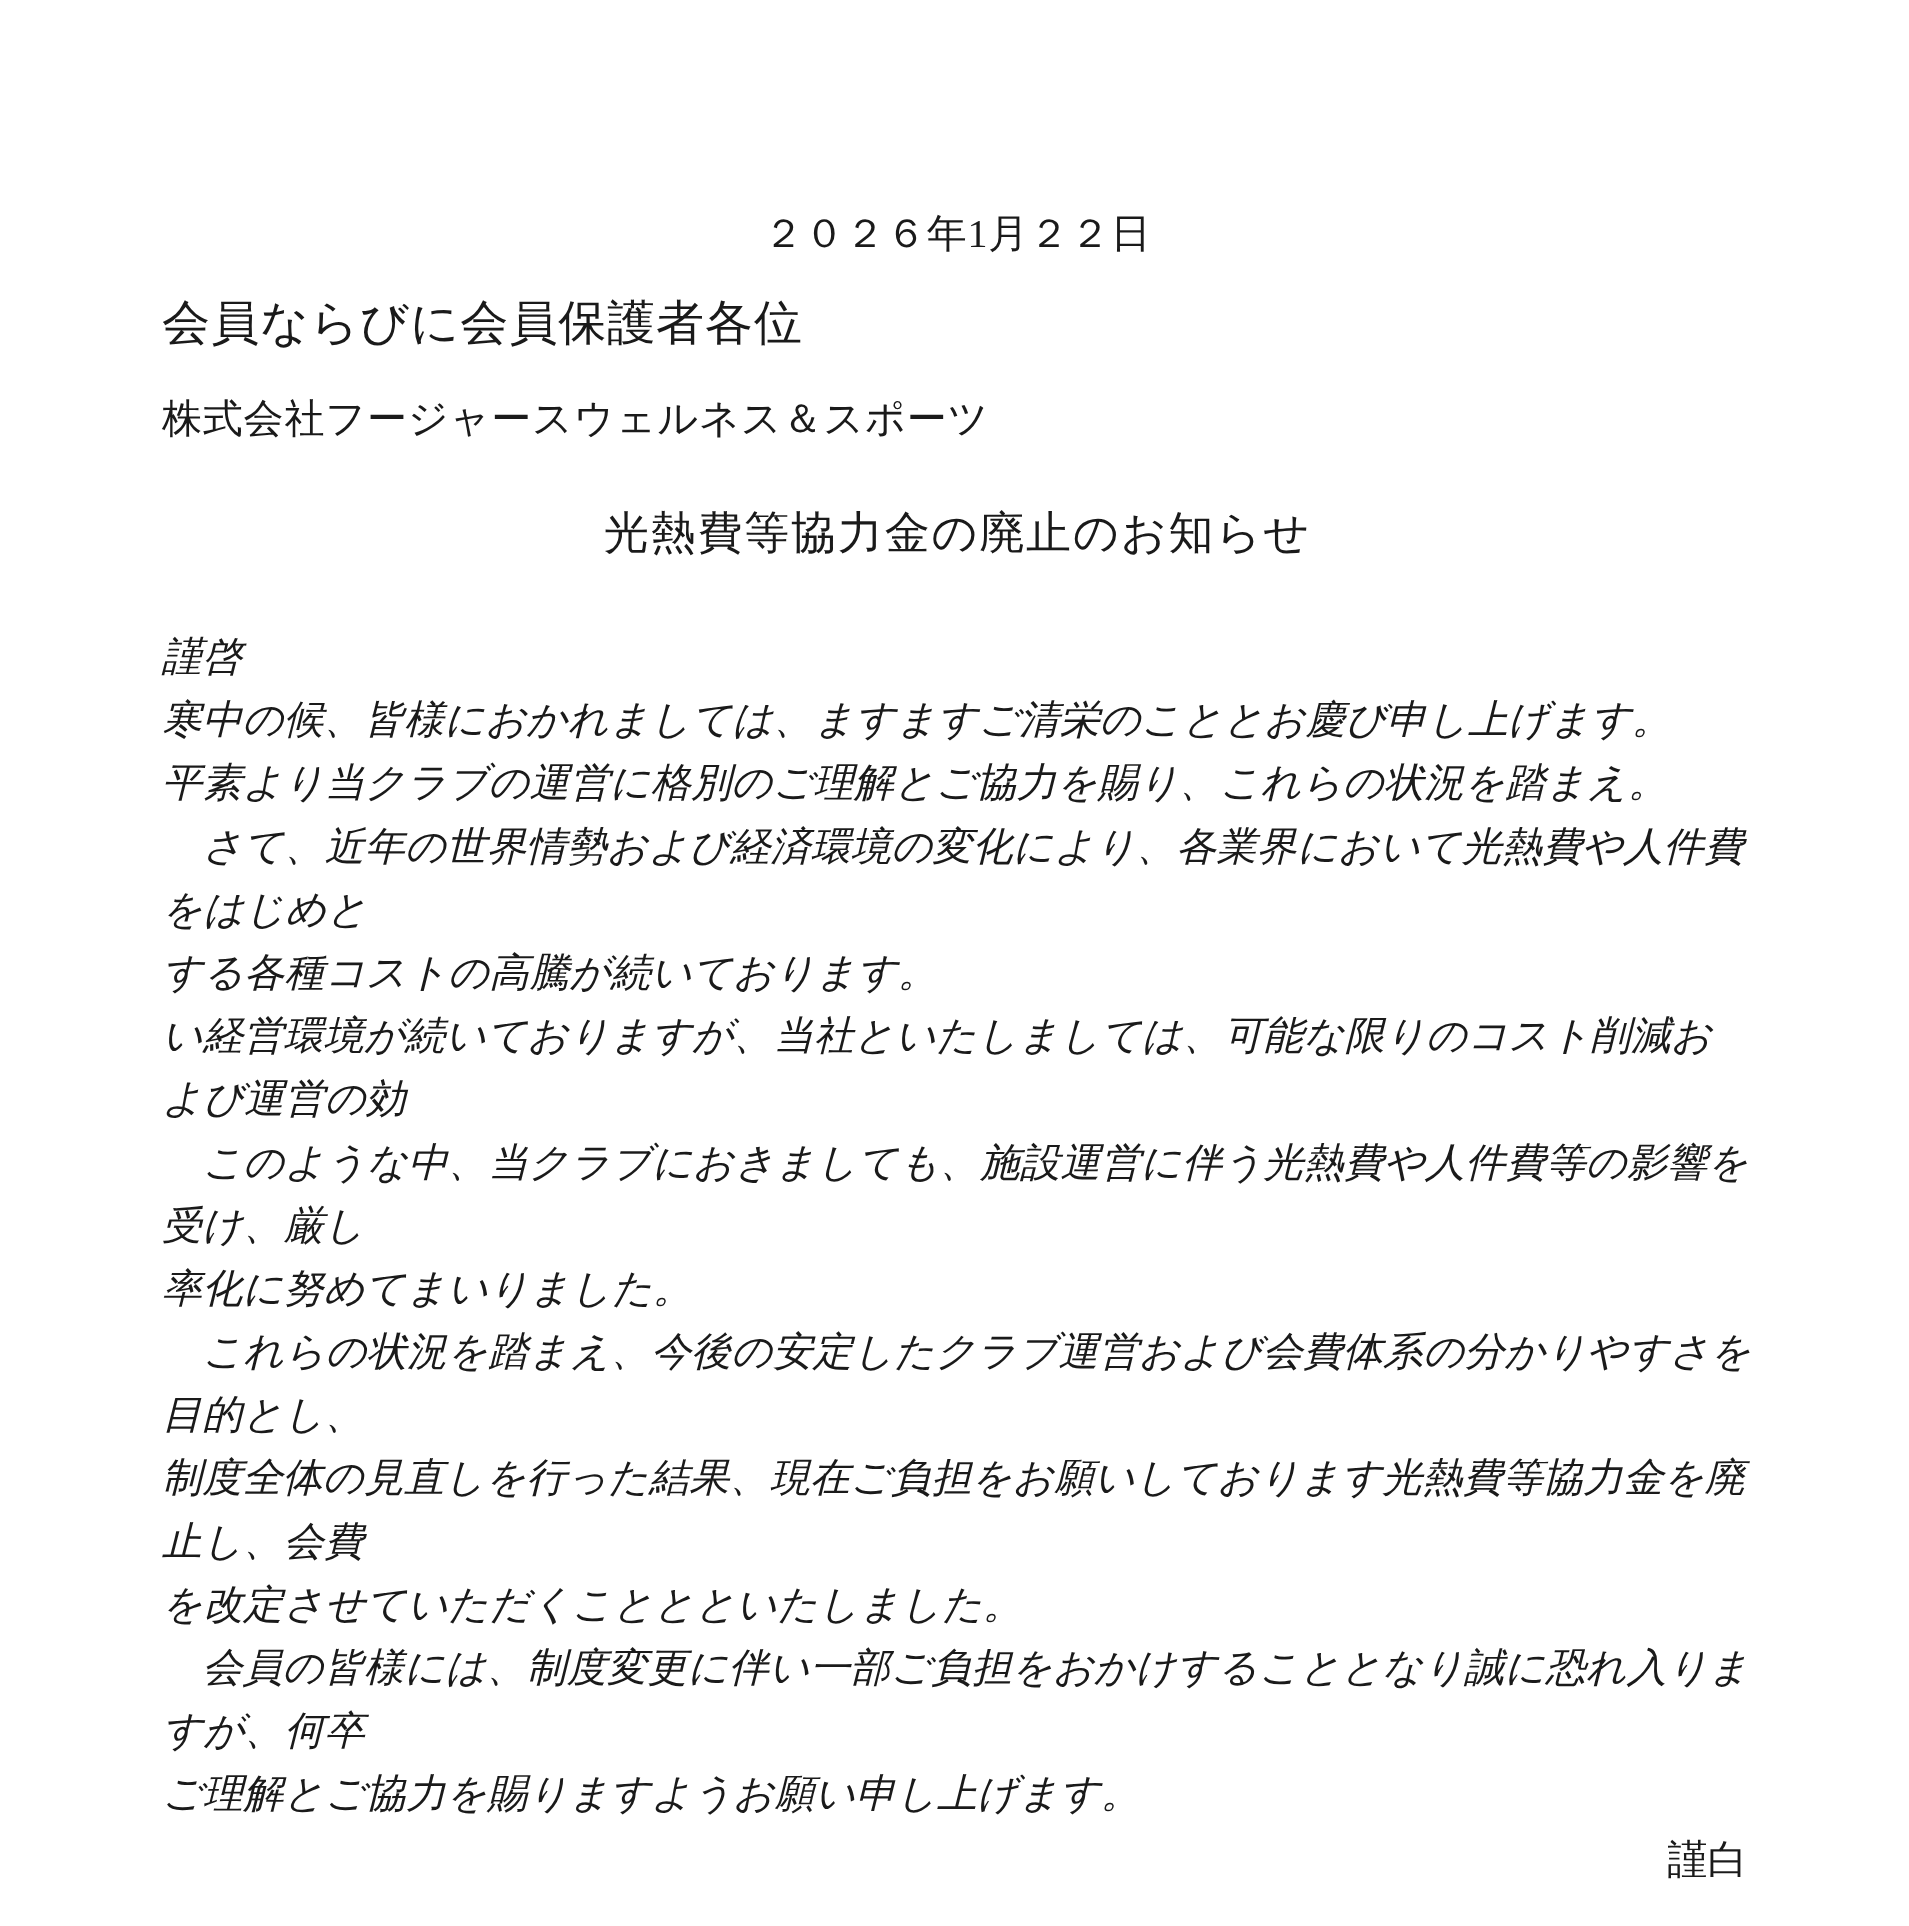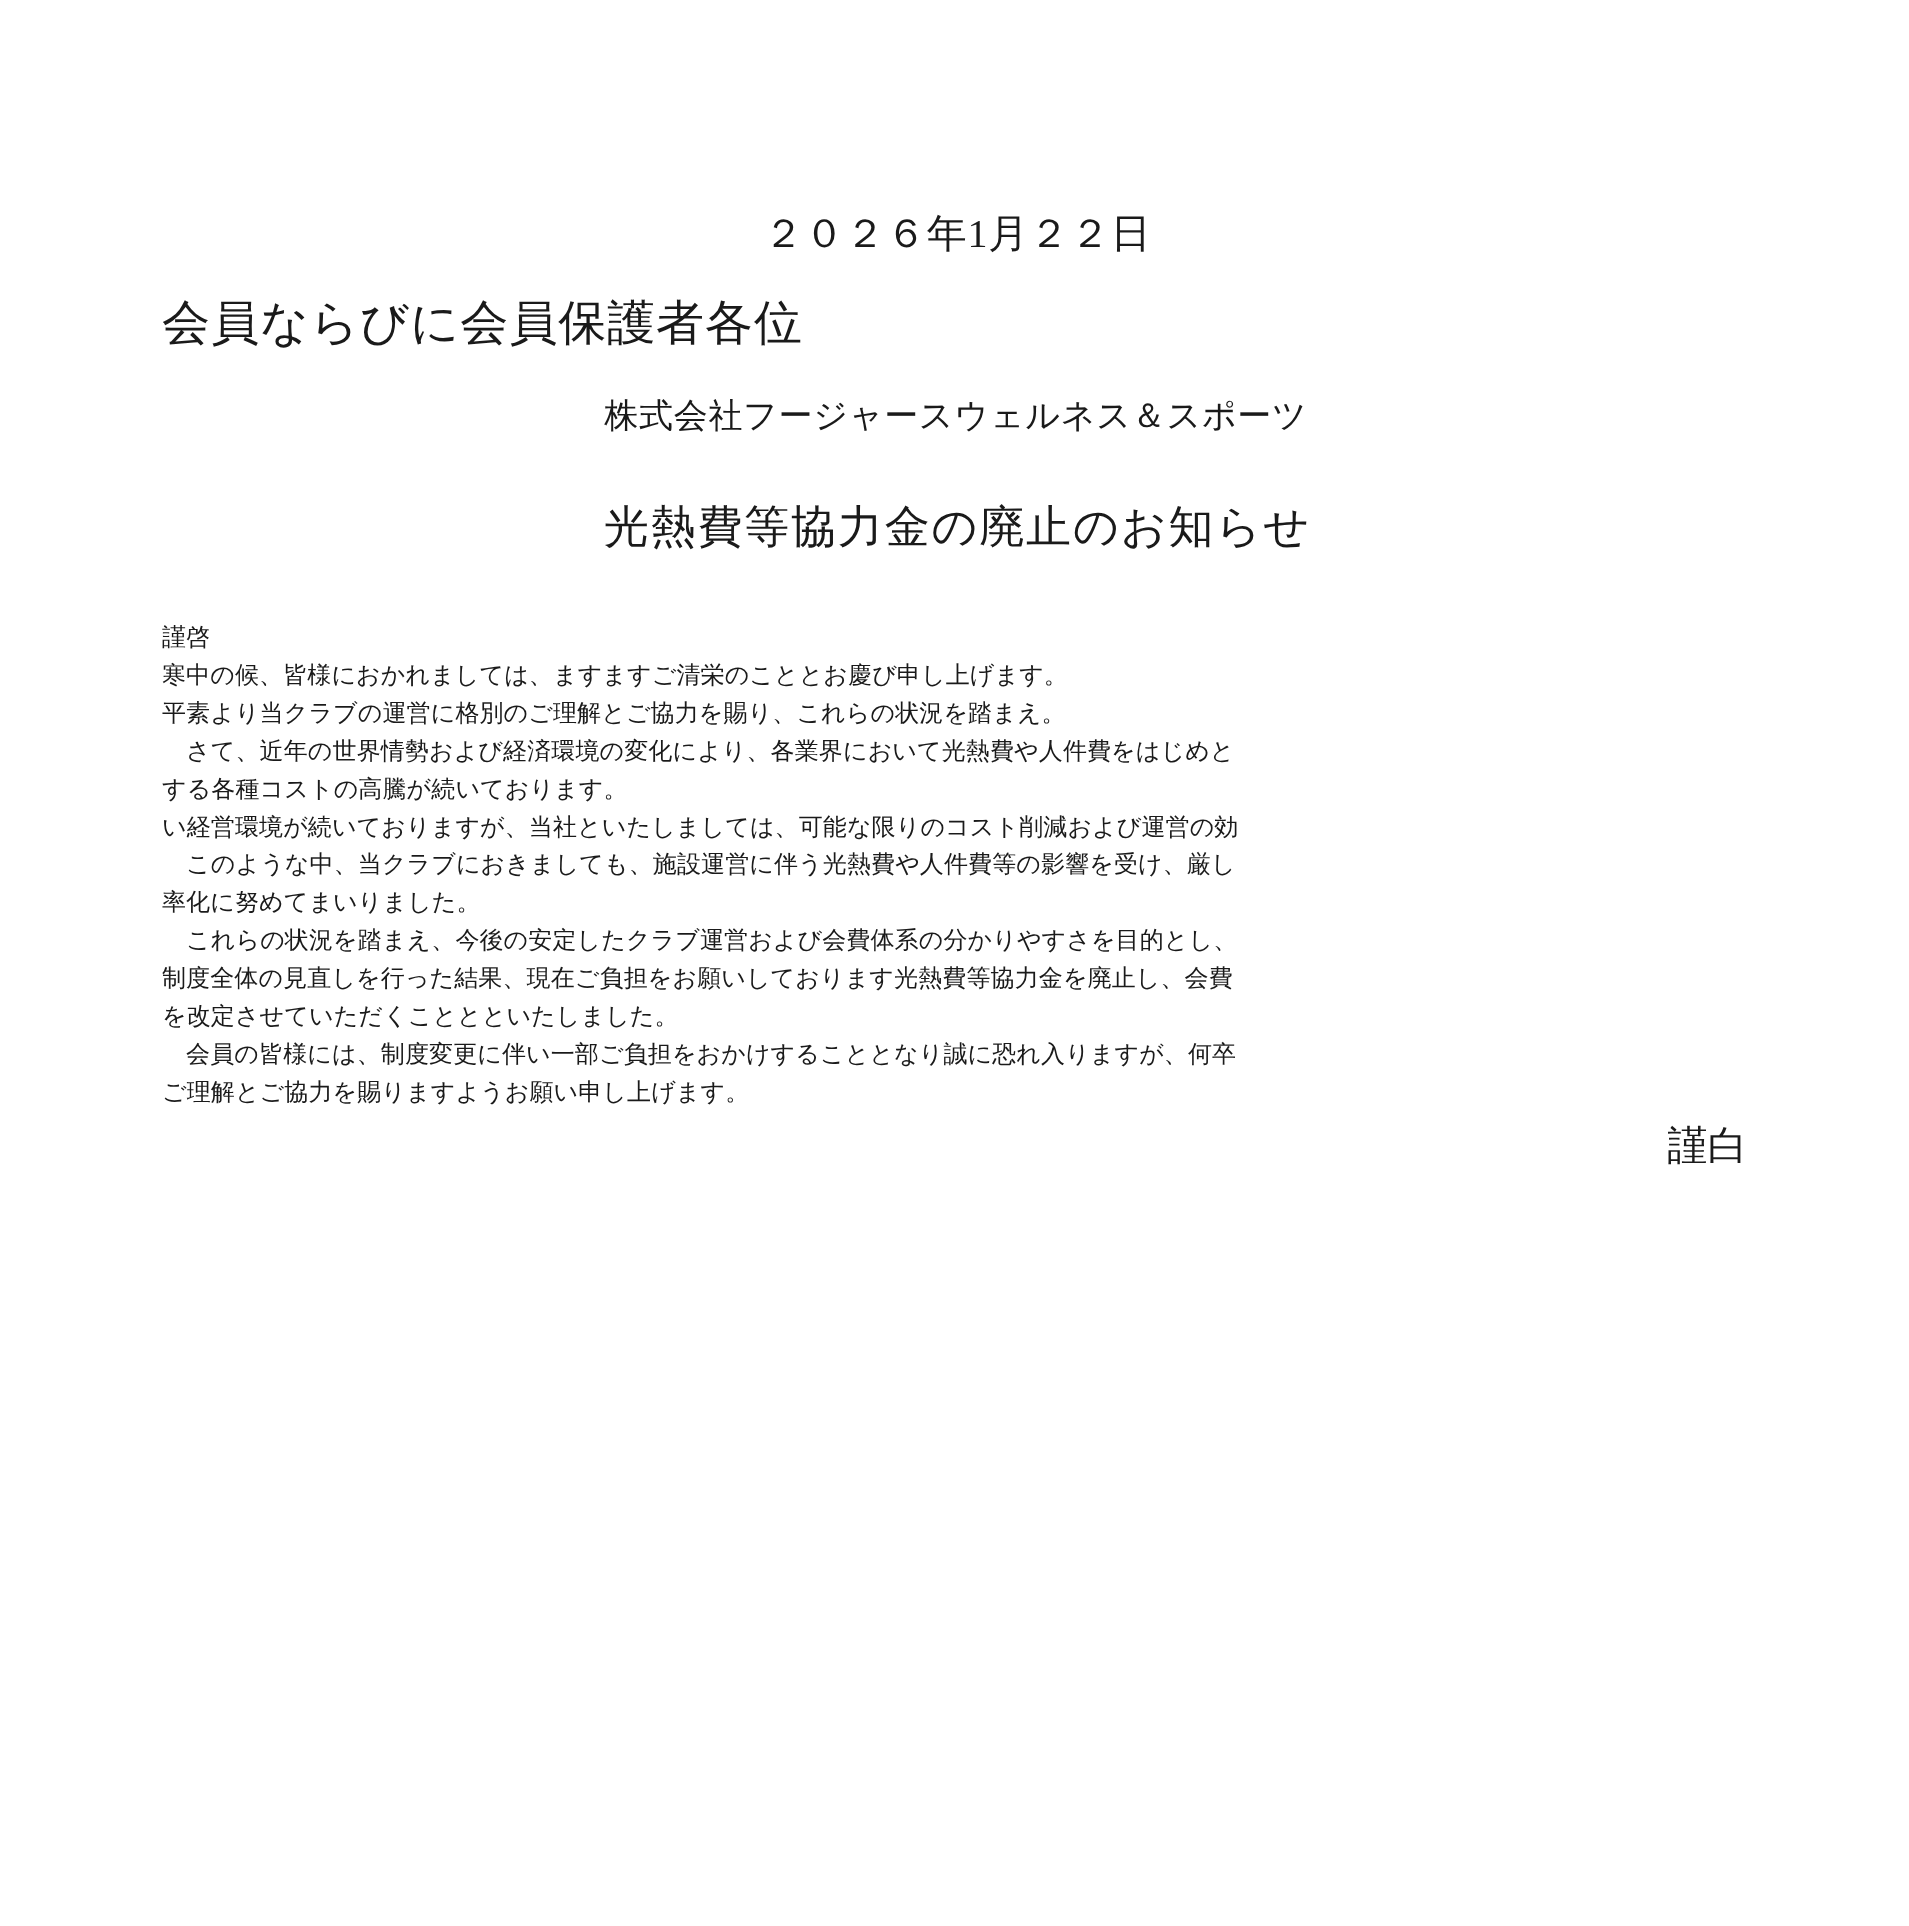--- a/index.html
+++ b/index.html
@@ -38,23 +38,23 @@
   }
 
   .row-recipient {
     margin-top: 45px;
     font-size: 48px;
     line-height: 1.0;
     letter-spacing: 0.02em;
   }
 
   .row-company {
-    text-align: center;
+    text-align: left;
     margin-top: 52px;
-    font-size: 34px;
+    font-size: 40px;
     line-height: 1.0;
     letter-spacing: 0.02em;
     padding-right: 3.1px;
   }
 
   .row-title {
     text-align: center;
     margin-top: 72px;
     font-size: 45px;
     line-height: 1.0;
@@ -63,25 +63,26 @@
 
   .row-salutation {
     margin-top: 69px;
   }
 
   .body-block {
     margin-top: 0;
   }
 
   .body-line {
-    font-size: 24px;
+    font-size: 40px;
     line-height: 1.58;
     letter-spacing: 0.005em;
     white-space: pre-wrap;
     text-align: left;
+    font-style: italic;
   }
 
   .para {
     margin: 0;
     padding: 0;
   }
 
   .row-closing {
     text-align: right;
     margin-top: 2.3px;

